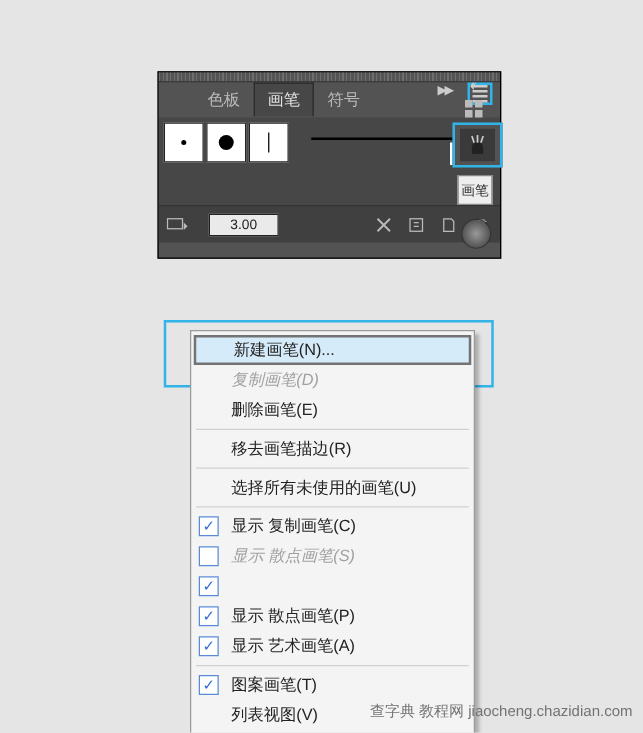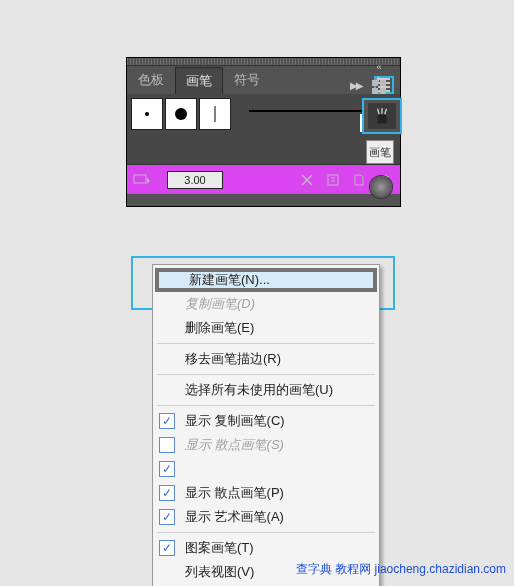--- a/index.html
+++ b/index.html
@@ -7,21 +7,21 @@
 
   
   .panel {
     position: absolute; left: 126px; top: 57px; width: 275px; height: 150px;
     background: #535353; border: 1px solid #000;
   }
   .panel-top-grip {
     height: 8px; background: repeating-linear-gradient(90deg, #6e6e6e 0 1px, #535353 1px 3px);
     border-bottom: 1px solid #333;
   }
-  .tab-row { display: flex; align-items: flex-end; height: 28px; background: #535353; }
+  .tab-row { display: flex; align-items: flex-start; height: 28px; background: #535353; padding-left: 28px; }
   .tab { padding: 4px 10px; font-size: 13px; color: #bbb; border: 1px solid transparent; }
   .tab.active { background: #474747; color: #e0e0e0; border: 1px solid #2a2a2a; border-bottom: none; }
   .tab-spacer { flex: 1; }
   .tab-arrows { width: 18px; height: 14px; margin-right: 6px; position: relative; color:#ccc; font-size:10px; letter-spacing:-2px;}
   .tab-opts {
     width: 20px; height: 18px; margin-right: 6px; border: 2px solid #31b4e7; display:flex;
     align-items: center; justify-content: center;
   }
   .hamburger { width: 12px; display: flex; flex-direction: column; gap: 2px; }
   .hamburger span { height: 2px; background: #ccc; }
@@ -36,21 +36,21 @@
     width: 32px; height: 32px; background: #fff; border: 1px solid #222;
     display:flex; align-items:center; justify-content:center;
   }
   .swatch .dot-s { width:4px; height:4px; background:#000; border-radius:50%; }
   .swatch .dot-m { width:12px; height:12px; background:#000; border-radius:50%; }
   .stroke-area { flex:1; padding: 6px 10px 0 10px; position:relative; }
   .stroke-line { height:2px; background:#000; margin-top:10px; }
   .basic-label { position:absolute; right:10px; top:20px; font-size:13px; color:#222; background:#fff; padding:0 2px;}
 
   .panel-footer {
-    display:flex; align-items:center; height:30px; background:#d946ef; border-top:1px solid #333;
+    display:flex; align-items:center; height:30px; background:#404040; border-top:1px solid #333;
     padding: 0 6px; gap: 8px;
   }
   .drop-ph { width:26px; height:14px; display:flex; align-items:center; color:#ccc; font-size:11px;}
   .size-box {
     width:56px; height:18px; background:#eaeaea; color:#222; font-size:11px; display:flex;
     align-items:center; justify-content:center; border:1px solid #222;
   }
   .footer-spacer { flex:1; }
   .footer-icon { width:18px; height:18px; display:flex; align-items:center; justify-content:center; color:#bbb; }
   .footer-icon svg { width:14px; height:14px; }
@@ -81,32 +81,32 @@
   
   .menu-highlight-box {
     position:absolute; left:131px; top:256px; width:264px; height:54px; border:2px solid #31b4e7;
   }
   .menu {
     position:absolute; left:152px; top:264px; width:228px; background:#f4f4f4;
     border:1px solid #9a9a9a; box-shadow: 3px 3px 3px rgba(0,0,0,0.25);
     font-size:13px; padding: 3px 0;
   }
   .menu-item { display:flex; align-items:center; height:24px; padding: 0 12px 0 32px; color:#222; position:relative;}
-  .menu-item.highlight { background:#d6ebf9; border:4px solid #737373; margin:0 2px; padding-left:30px;}
+  .menu-item.highlight { background:#d6ebf9; border:2px solid #737373; margin:0 2px; padding-left:30px;}
   .menu-item.disabled { color:#a0a0a0;font-style:italic; }
   .menu-sep { height:1px; background:#d0d0d0; margin:3px 4px; }
   .check {
     position:absolute; left:6px; top:4px; width:16px; height:16px; border:1px solid #5a8bd6; background:#fff;
     color:#2e6bd4; font-size:12px; line-height:14px; text-align:center;
   }
   .check.empty { color:transparent; }
 
   
   .watermark {
-    position:absolute; right:8px; bottom:8px; font-size:12px; color:#1d4ed8;
+    position:absolute; right:8px; bottom:8px; font-size:12px; color:#737373;
     font-family: Arial, sans-serif;
   }
 </style>
 </head>
 <body>
 
 <div class="panel">
   <div class="panel-top-grip"></div>
 
   <div class="tab-row">

